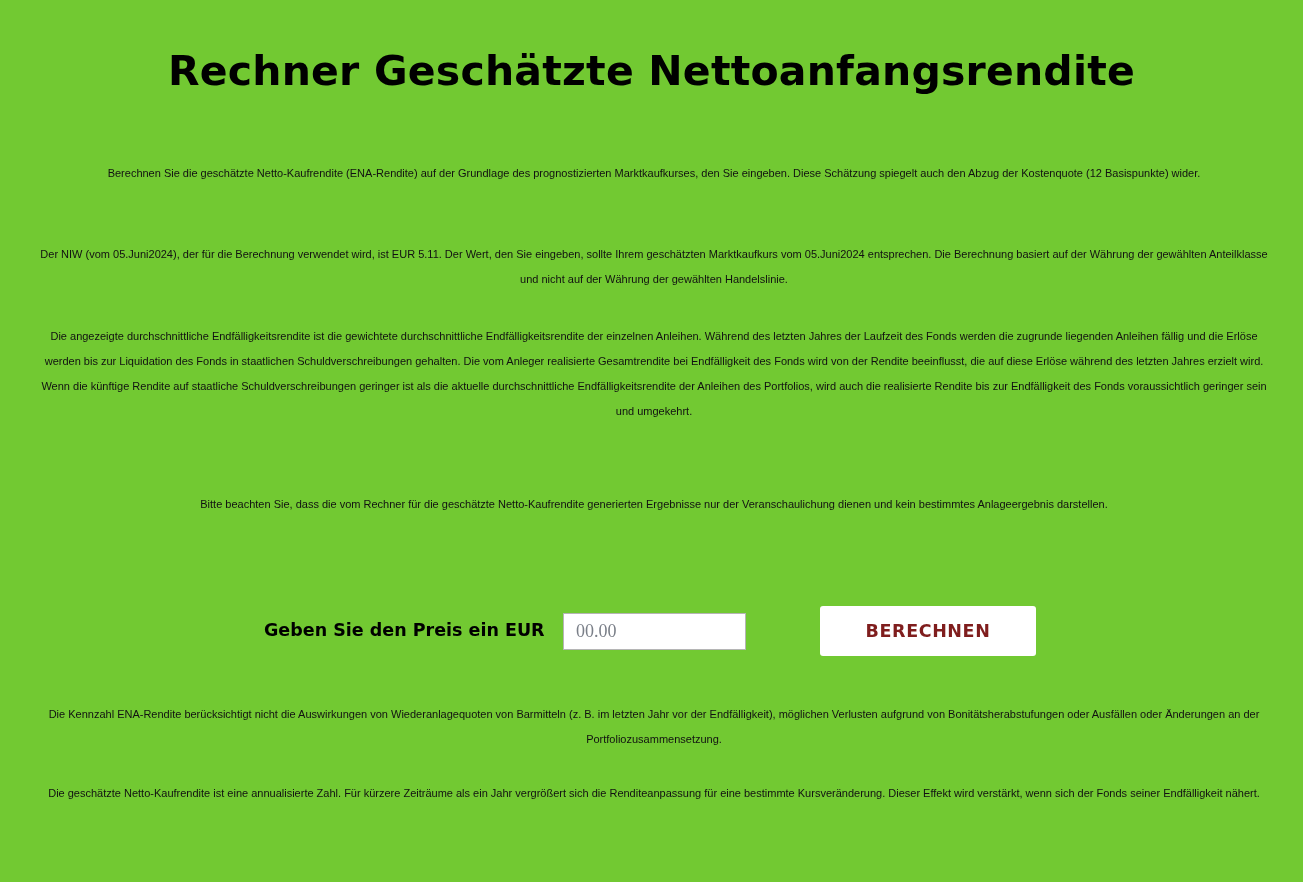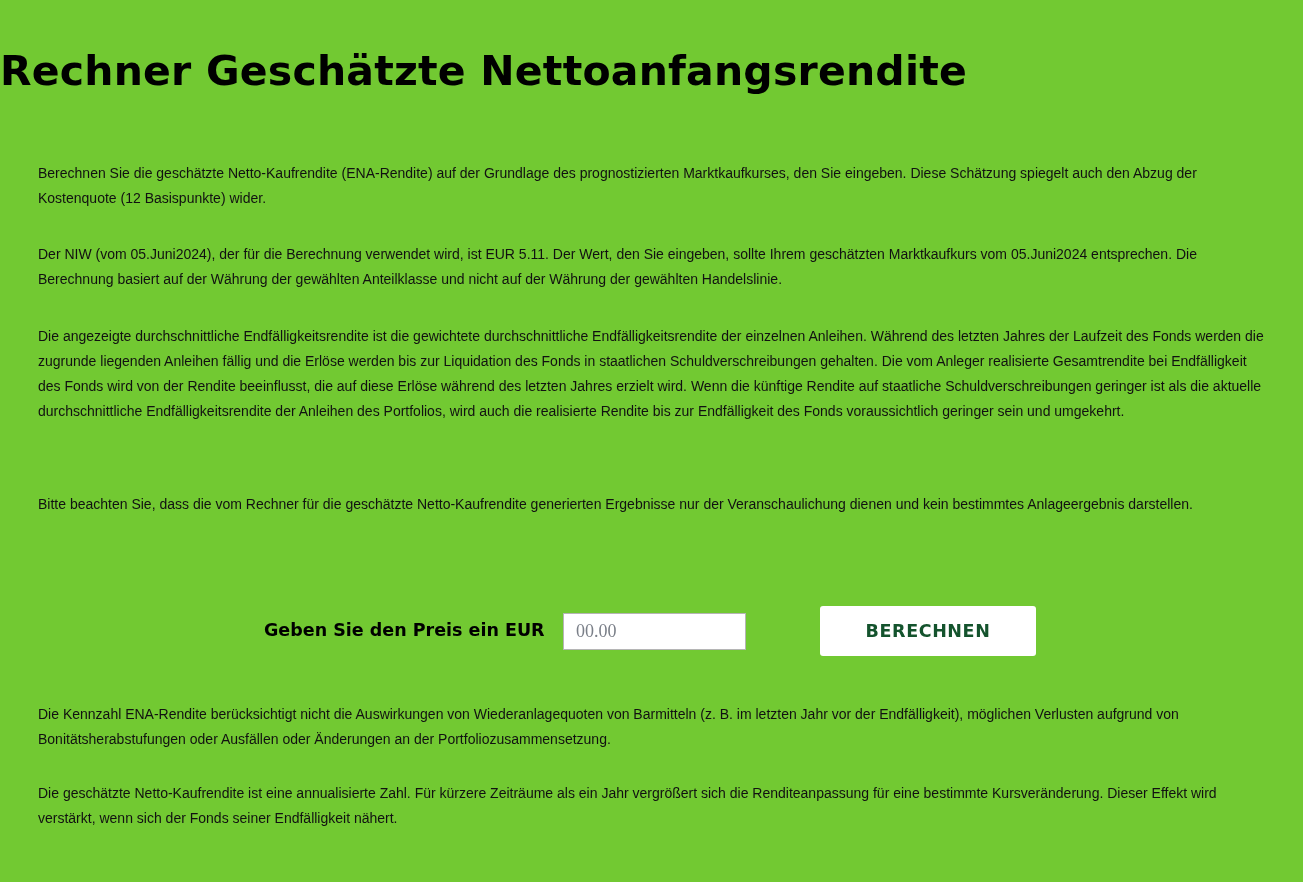--- a/index.html
+++ b/index.html
@@ -18,35 +18,37 @@
     .page {
       position: relative;
       width: 1303px;
       height: 882px;
     }
     .title {
       position: absolute;
       left: 0;
       top: 44px;
       width: 1303px;
+      text-align: center;
       font-family: "DejaVu Sans", sans-serif;
       font-weight: bold;
       font-size: 41px;
       letter-spacing: 0.2px;
       color: #000000;
       margin: 0;
       line-height: 54px;
     }
     .content {
       position: absolute;
       left: 38px;
       width: 1232px;
-      font-size: 14px;
+      font-size: 11px;
       line-height: 25px;
       color: #111111;
+      text-align: center;
     }
     .content p {
       margin: 0;
     }
     #p1 { top: 161px; }
     #p2 { top: 242px; }
     #p3 { top: 324px; }
     #p4 { top: 492px; }
     #p5 { top: 702px; }
     #p6 { top: 781px; }
@@ -93,21 +95,21 @@
       top: 0;
       width: 216px;
       height: 50px;
       background: #ffffff;
       border: none;
       border-radius: 3px;
       font-family: "DejaVu Sans", sans-serif;
       font-weight: bold;
       font-size: 17.5px;
       letter-spacing: 0.6px;
-      color: #14532d;
+      color: #7f1d1d;
       cursor: pointer;
     }
   </style>
 </head>
 <body>
 
 <div class="page">
 
   <h1 class="title">Rechner Geschätzte Nettoanfangsrendite</h1>
 

